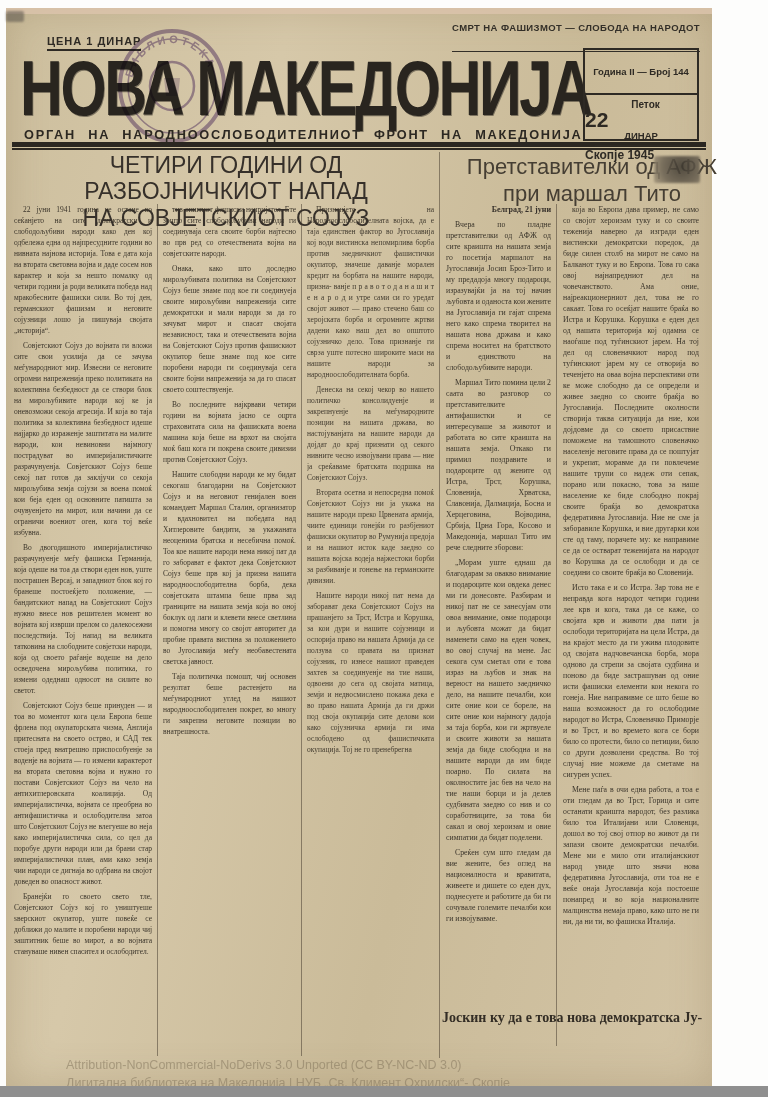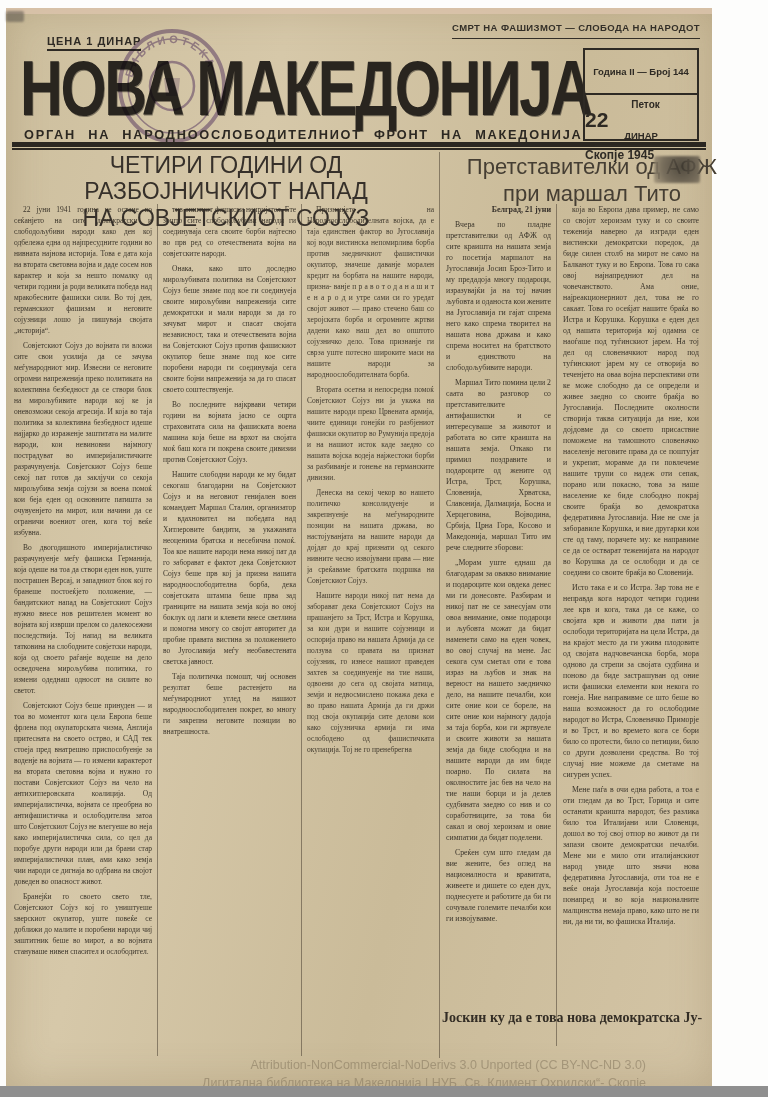--- a/index.html
+++ b/index.html
@@ -11,21 +11,21 @@
          box-shadow:inset 0 0 40px rgba(120,95,60,.25);}
   .paper-top-edge{position:absolute;left:0;top:0;width:100%;height:6px;background:#dcc4ad;opacity:.8;}
   .corner-smudge{position:absolute;left:0;top:3px;width:18px;height:11px;background:#5a544c;opacity:.55;border-radius:2px;filter:blur(1px);}
   .bottom-bar{position:absolute;left:0;top:1086px;width:768px;height:11px;background:#8f8f8f;}
 
   .price{position:absolute;left:41px;top:27px;font-family:"Liberation Sans",sans-serif;
          font-weight:700;font-size:11px;color:#2e2a24;border-bottom:2px solid #2e2a24;
          padding-bottom:2px;letter-spacing:1px;}
   .slogan{position:absolute;right:12px;top:14px;font-family:"Liberation Sans",sans-serif;
           font-weight:700;font-size:9.5px;color:#332f28;border-bottom:1.5px solid #332f28;
-          padding-bottom:5px;letter-spacing:.4px;}
+          padding-bottom:18px;letter-spacing:.4px;}
 
   .masthead{position:absolute;left:14px;top:34px;width:560px;height:92px;overflow:visible;}
   .masthead-text{font-family:"Liberation Sans",sans-serif;font-weight:700;font-size:76px;
           color:#29251f;white-space:nowrap;letter-spacing:-3px;
           transform:scale(.78,1.02);transform-origin:0 0;line-height:92px;
           text-shadow:1px 1px 0 rgba(41,37,31,.5);}
   .subtitle{position:absolute;left:18px;top:119px;width:562px;
           font-family:"Liberation Sans",sans-serif;font-weight:700;font-size:13px;
           letter-spacing:1.8px;word-spacing:7px;white-space:nowrap;color:#2c2822;
           transform:scaleX(.98);transform-origin:0 0;}
@@ -67,21 +67,21 @@
   .c-l1{left:8px;width:138px;}
   .c-l2{left:157px;width:133px;}
   .c-l3{left:301px;width:127px;color:#413a2e;}
   .c-r1{left:440px;width:105px;font-size:7.8px;}
   .c-r2{left:557px;width:136px;font-size:7.8px;}
 
   .dateline{text-align:right;font-weight:700;font-size:8px;margin:0 2px 4px 0;color:#36302a;}
   .closing-line{position:absolute;left:436px;top:1002px;width:262px;
        font-weight:700;font-size:14px;color:#332d25;white-space:nowrap;overflow:hidden;}
 
-  .watermark{position:absolute;left:60px;top:1048px;width:580px;text-align:right;
+  .watermark{position:absolute;left:60px;top:1048px;width:580px;text-align:left;
        font-family:"Liberation Sans",sans-serif;color:rgba(125,112,88,.5);font-size:12.5px;line-height:18px;}
 </style>
 </head>
 <body>
 
 <div class="canvas">
   <div class="paper">
     <div class="paper-top-edge"></div>
     <div class="corner-smudge"></div>
 
@@ -139,22 +139,22 @@
       </div>
     <div class="col c-l2">
         <p>тив општиот фашиски непријател. Ете зошто сите слободољубиви народи ги соединуваја сега своите борби најтесно во прв ред со отечествената војна на совјетските народи.</p>
         <p>Онака, како што доследно мирољубивата политика на Совјетскиот Сојуз беше знаме под кое ги соединуеја своите мирољубиви напреженија сите демократски и мали народи за да го зачуват мирот и спасат својата независност, така и отечествената војна на Совјетскиот Сојуз против фашискиот окупатор беше знаме под кое сите поробени народи ги соединуваја сега своите бојни напреженија за да го спасат своето соштествуенје.</p>
         <p>Во последните најкрвави четири години на војната јасно се оцрта страховитата сила на фашиската воена машина која беше на врхот на својата моќ баш кога ги покрена своите дивизии против Совјетскиот Сојуз.</p>
         <p>Нашите слободни народи ке му бидат секогаш благодарни на Совјетскиот Сојуз и на неговиот генијален воен командант Маршал Сталин, организатор и вдахновител на победата над Хитлеровите бандити, за укажаната неоценима братска и несебична помоќ. Тоа кое нашите народи нема никој пат да го заборават е фактот дека Совјетскиот Сојуз беше прв кој ја призна нашата народноослободителна борба, дека совјетската штампа беше прва зад границите на нашата земја која во оној боклук од лаги и клевети внесе светлина и помогна многу со својот авторитет да пробие правата вистина за положението во Југославија меѓу необавестената светска јавност.</p>
         <p>Таја политичка помошт, чиј основен резултат беше растенјето на меѓународниот углед на нашиот народноослободителен покрет, во многу ги закрепна неговите позиции во внатрешноста.</p>
       </div>
     <div class="col c-l3">
         <p>Признанјето на Народноослободителната војска, да е таја единствен фактор во Југославија кој води вистинска непомирлива борба против заедничкиот фашистички окупатор, значеше даванје морален кредит на борбата на нашите народи, призна- ванје  п р а в о т о   д а   н а ш и т е   н а р о д и  утре сами си го уредат својот живот — право стечено баш со херојската борба и огромните жртви дадени како наш дел во општото сојузничко дело. Това признанје ги сврза уште потесно широките маси на нашите народи за народноослободителната борба.</p>
+        <p>Денеска на секој чекор во нашето политичко консолидуенје и закрепнуенје на меѓународните позиции на нашата држава, во настојуванјата на нашите народи да дојдат до крај признати од секого нивните чесно извојувани права — ние ја среќаваме братската подршка на Совјетскиот Сојуз.</p>
         <p>Втората осетна и непосредна помоќ Совјетскиот Сојуз ни ја укажа на нашите народи преко Црвената армија, чиите единици гонејќи го разбјениот фашиски окупатор во Румунија предоја и на нашиот исток каде заедно со нашата војска водеја најжестоки борби за разбиванје и гонење на германските дивизии.</p>
-        <p>Денеска на секој чекор во нашето политичко консолидуенје и закрепнуенје на меѓународните позиции на нашата држава, во настојуванјата на нашите народи да дојдат до крај признати од секого нивните чесно извојувани права — ние ја среќаваме братската подршка на Совјетскиот Сојуз.</p>
         <p>Нашите народи никој пат нема да заборават дека Совјетскиот Сојуз на прашанјето за Трст, Истра и Корушка, за кои дури и нашите сојузници и оспорија право на нашата Армија да се ползува со правата на признат сојузник, го изнесе нашиот праведен захтев за соединуенје на тие наши, одвоени до сега од својата матица, земји и недвосмислено покажа дека е во право нашата Армија да ги држи под своја окупација сите делови кои како сојузничка армија ги има ослободено од фашистичката окупација. Тој не го пренебрегна</p>
       </div>
 
     <div class="col c-r1">
       <p class="dateline">Белград, 21 јуни</p>
       <span><p>Вчера по пладне претставителки од АФЖ од сите краишта на нашата земја го посетија маршалот на Југославија Јосип Броз-Тито и му предадоја многу подароци, изразувајќи ја на тој начин љубовта и оданоста кои жените на Југославија ги гајат спрема него како спрема творител на нашата нова држава и како спрема носител на братството и единството на слободољубивите народи.</p><p>Маршал Тито помина цели 2 саата во разговор со претставителките антифашистки и се интересуваше за животот и работата во сите краишта на нашата земја. Откако ги примил поздравите и подароците од жените од Истра, Трст, Корушка, Словенија, Хрватска, Славонија, Далмација, Босна и Херцеговина, Војводина, Србија, Црна Гора, Косово и Македонија, маршал Тито им рече следните зборови:</p><p>„Морам уште еднаш да благодарам за овакво внимание и подароците кои овдека денес ми ги донесовте. Разбирам и никој пат не се занесујам оти овоа внимание, овие подароци и љубовта можат да бидат наменети само на еден човек, во овој случај на мене. Јас секога сум сметал оти е това израз на љубов и знак на верност на нашето заедничко дело, на нашите печалби, кои сите оние кои се бореле, на сите оние кои најмногу дадоја за таја борба, кои ги жртвуеле и своите животи за нашата земја да биде слободна и на нашите народи да им биде поарно. По силата на околностите јас бев на чело на тие наши борци и ја делев судбината заедно со нив и со соработниците, за това би сакал и овој хероизам и овие симпатии да бидат поделени.</p><p>Среќен сум што гледам да вие жените, без оглед на националноста и вравитата, живеете и дишете со еден дух, поднесуете и работите да би ги сочувале големите печалби кои ги извојувавме.</p></span>
     </div>
     <div class="col c-r2">
         <p>која во Европа дава пример, не само со својот хероизам туку и со своите теженија наверно да изгради еден вистински демократски поредок, да биде силен столб на мирот не само на Балканот туку и во Европа. Това го сака овој најнапредниот дел на човечанството. Ама оние, најреакционерниот дел, това не го сакаат. Това го осеќјат нашите браќа во Истра и Корушка. Корушка е еден дел од нашата територија кој одамна се наоѓаше под туѓинскиот јарем. На тој дел од словеначкиот народ под туѓинскиот јарем му се отворија во теченјето на оваа војна перспективи оти ке може слободно да се определи и живее заедно со своите браќја во Југославија. Последните околности створија таква ситуација да ние, кои дојдовме да со своето присаствие поможеме на тамошното словеначко населенје неговите права да се поштујат и укрепат, моравме да ги повлечеме нашите трупи со надеж оти сепак, порано или покасно, това за наше население ке биде слободно покрај своите браќја во демократска федеративна Југославија. Ние не сме ја заборавиле Корушка, и вие другарки кои сте од таму, порачете му: ке направиме се да се остварат теженијата на народот во Корушка да се ослободи и да се соедини со своите браќја во Словенија.</p>
         <p>Исто така е и со Истра. Зар това не е неправда кога народот четири години лее крв и кога, така да се каже, со својата крв и животи два пати ја ослободи територијата на цела Истра, да на крајот место да ги ужива плодовите од својата надчовечанска борба, мора одново да стрепи за својата судбина и поново да биде застрашуван од оние исти фашиски елементи кои некога го гонеја. Ние направивме се што беше во наша возможност да го ослободиме народот во Истра, Словеначко Приморје и во Трст, и во времето кога се бори било со протести, било со петиции, било со други дозволени средства. Во тој случај ние можеме да сметаме на сигурен успех.</p>

